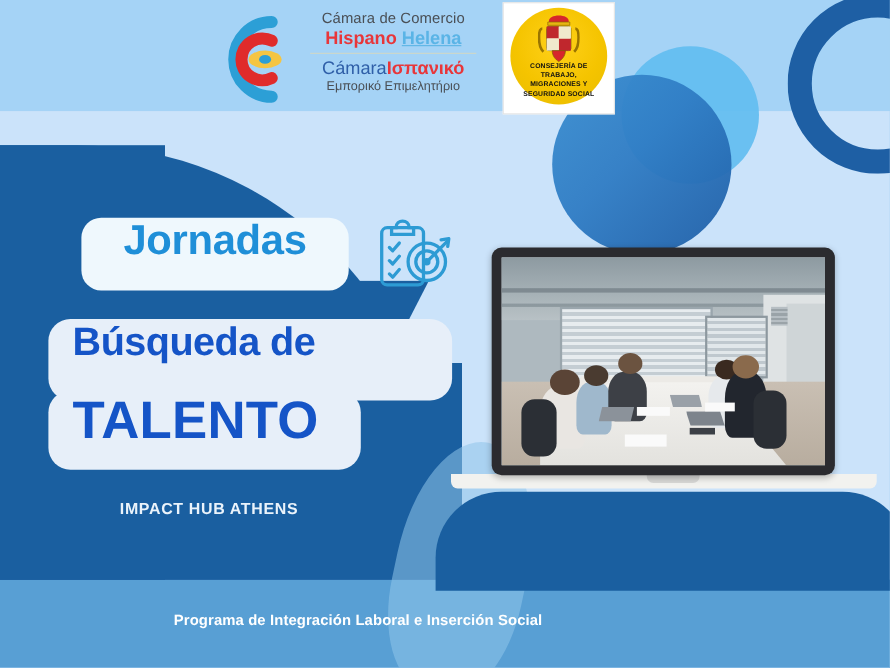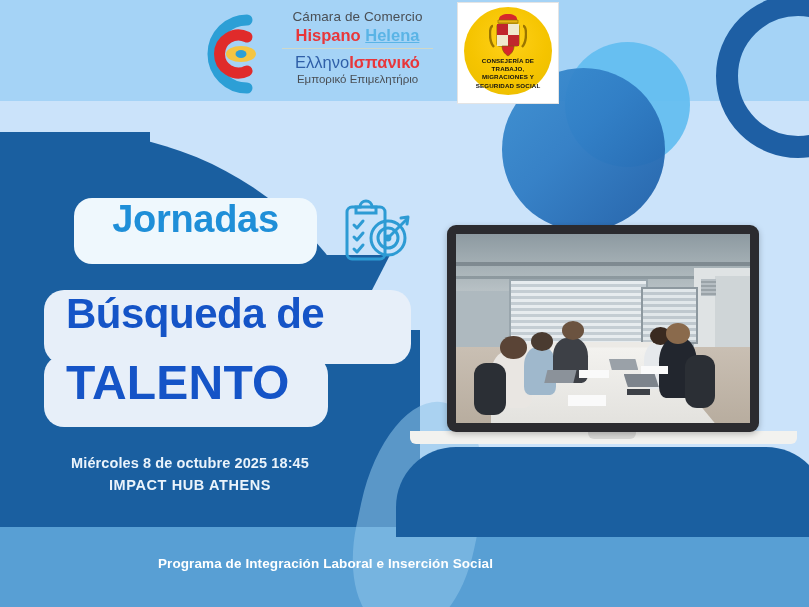--- a/index.html
+++ b/index.html
@@ -107,21 +107,21 @@
     justify-content:center;
   }
   .pill-jornadas span{
     font-size:38px;font-weight:bold;color:#1f8fd8;letter-spacing:-.3px;
   }
   .pill-busqueda{
     left:44px;top:290px;width:345px;height:74px;
     background:#e7eff9;border-radius:20px;padding-left:22px;
   }
   .pill-busqueda span{
-    font-size:42px;font-weight:bold;color:#1554c7;letter-spacing:-.5px;
+    font-size:36px;font-weight:bold;color:#1554c7;letter-spacing:-.5px;
   }
   .pill-talento{
     left:44px;top:355px;width:262px;height:72px;
     background:#e7eff9;border-radius:20px;padding-left:22px;
   }
   .pill-talento span{
     font-size:48px;font-weight:bold;color:#1554c7;letter-spacing:.2px;
   }
 
   
@@ -222,21 +222,21 @@
       <ellipse cx="56" cy="44" rx="5.5" ry="4" fill="#2c9fd6"></ellipse>
     </svg>
     <div class="chamber-text">
       <div class="ct-l1">Cámara de Comercio</div>
       <div class="ct-l2">
         <span class="sp">Hispano</span>
         <span class="he">Helena</span>
       </div>
       <div class="divider"></div>
       <div class="ct-l3">
-        <span class="gr1">Ελληνο</span><b>Ισπανικό</b>
+        <span class="gr1">Cámara</span><b>Ισπανικό</b>
       </div>
       <div class="ct-l4">Εμπορικό Επιμελητήριο</div>
     </div>
   </div>
 
   <div class="logo-ministry">
     <div class="min-circle"></div>
     <svg class="min-arms" viewBox="0 0 38 46">
       <path d="M19 2 c-5 0-9 2-9 5 l0 2 18 0 0-2 c0-3-4-5-9-5z" fill="#d6272b"></path>
       <path d="M9 8 l20 0 0 3 -20 0z" fill="#e8b512" stroke="#8a6a00" stroke-width=".6"></path>
@@ -320,19 +320,18 @@
   </svg>
 
   <div class="pill pill-busqueda">
     <span>Búsqueda de</span>
   </div>
   <div class="pill pill-talento">
     <span>TALENTO</span>
   </div>
 
   <div class="event-info">
-    <div class="event-date">Miércoles 8 de octubre 2025   18:45</div>
     <div class="event-venue">IMPACT HUB ATHENS</div>
   </div>
 
   <div class="footer-text">Programa de Integración Laboral e Inserción Social</div>
 
 </div>
 
 </body></html>

